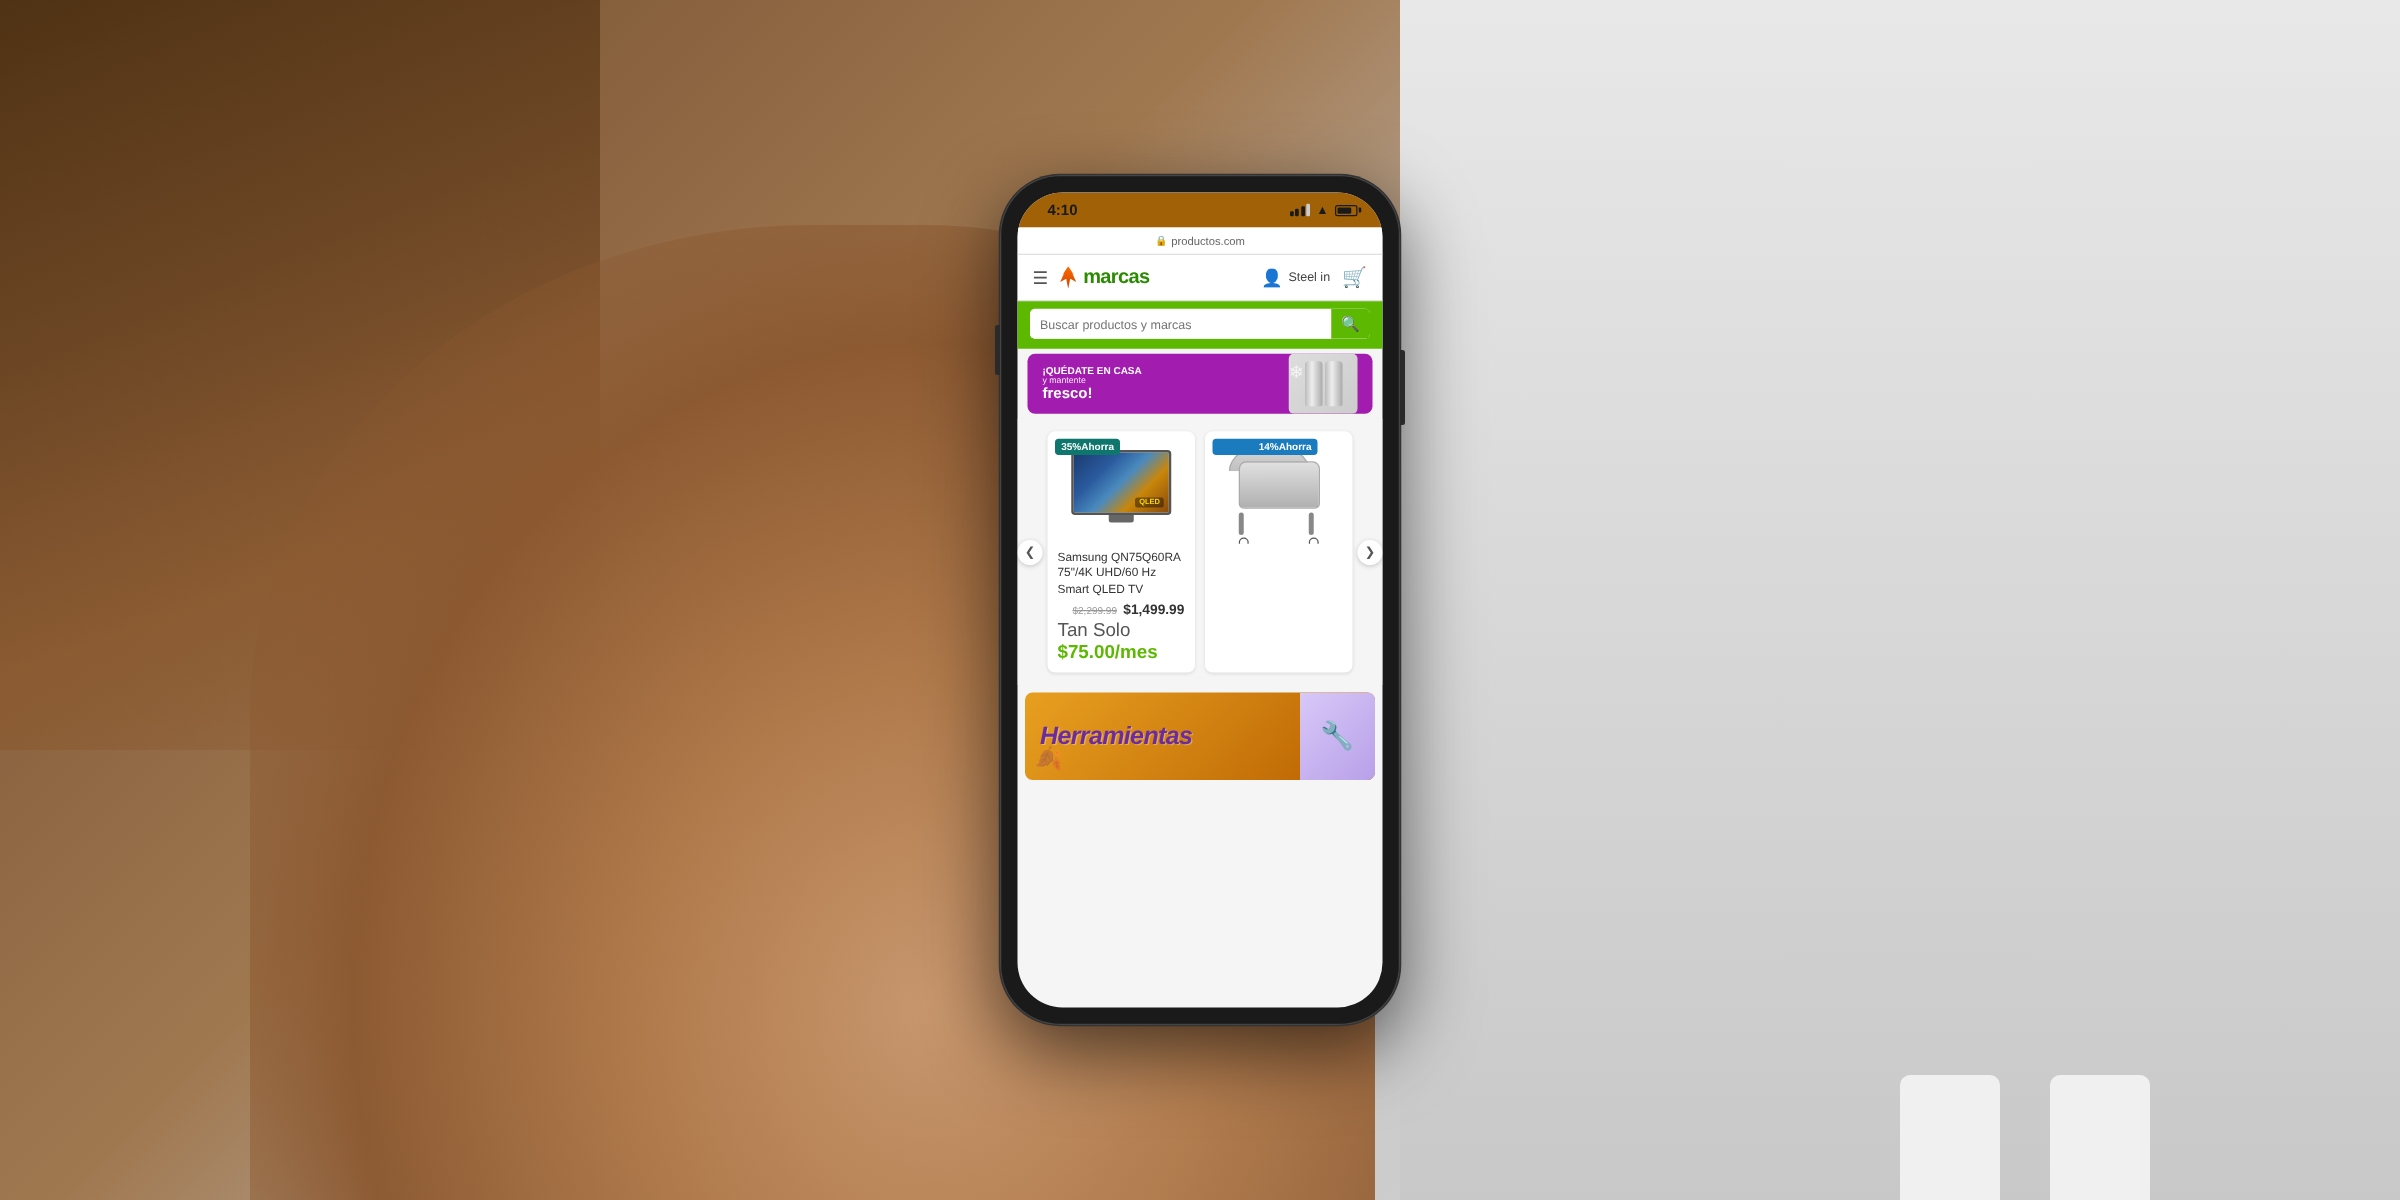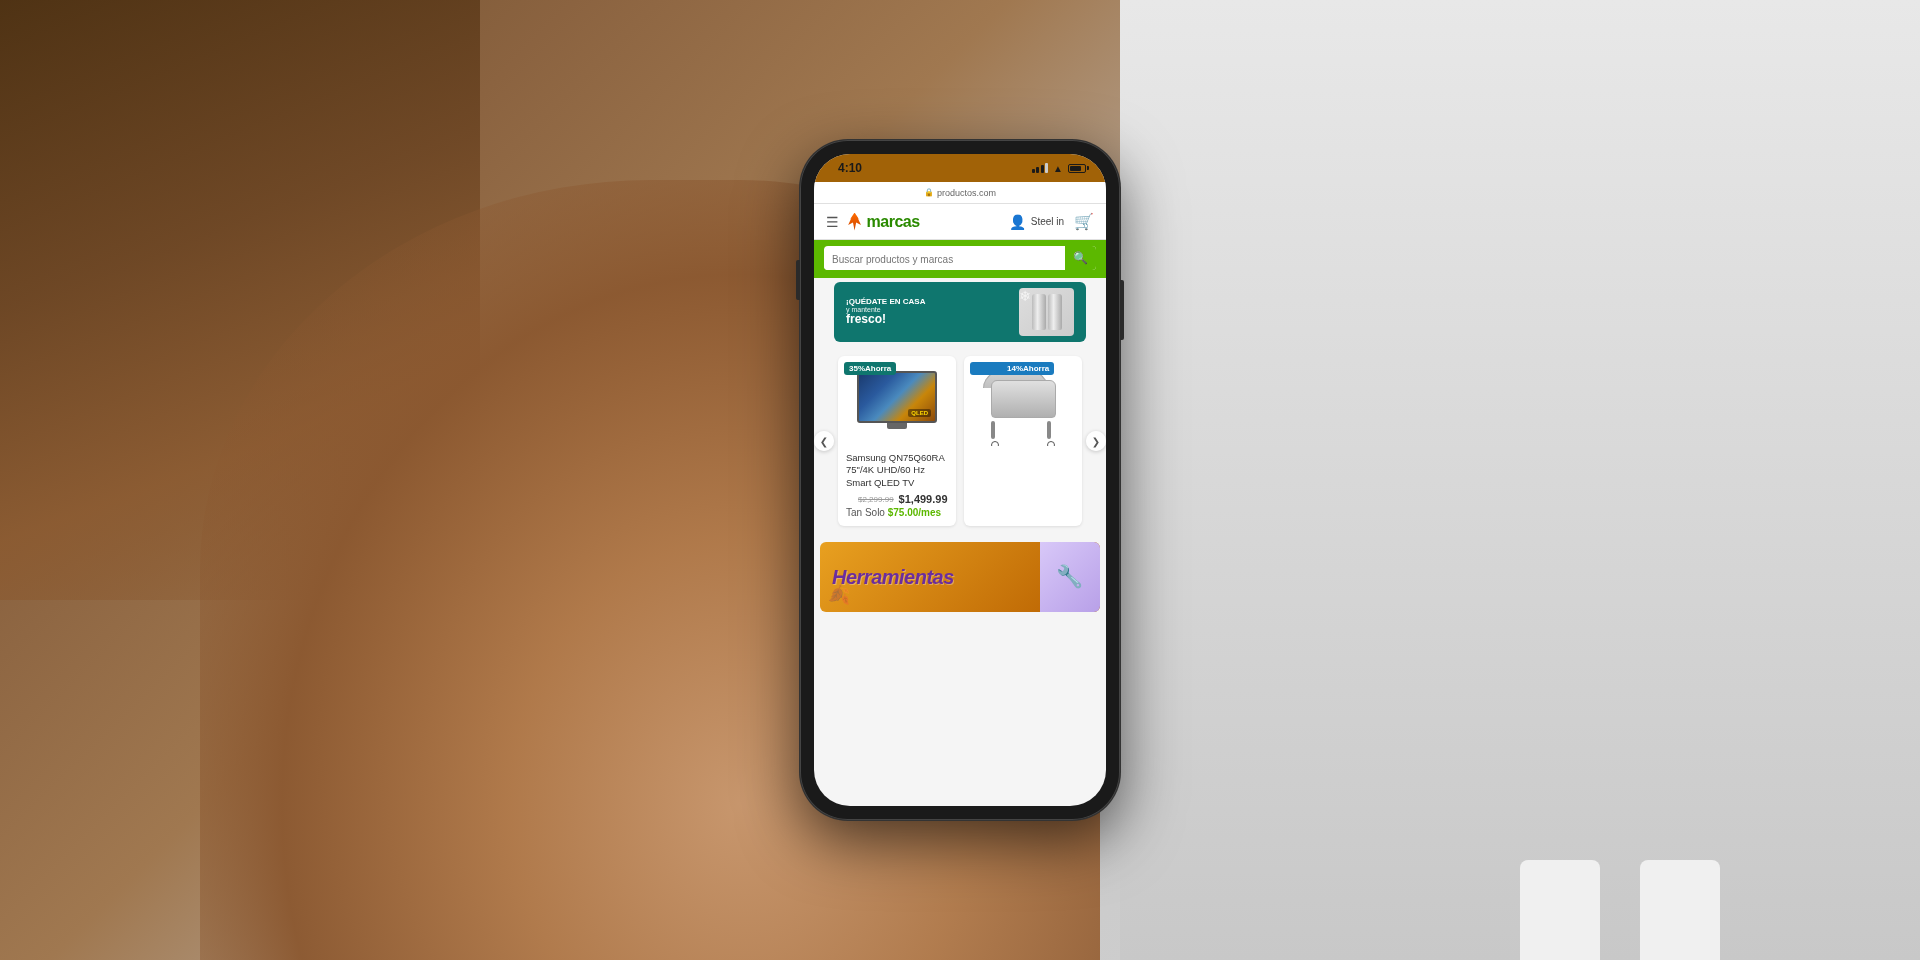--- a/index.html
+++ b/index.html
@@ -216,24 +216,24 @@
       background: #5cb800;
       border: none;
       padding: 5px 8px;
       cursor: pointer;
       color: #fff;
       font-size: 12px;
     }
 
     
     .promo-banner {
-      background: #0f766e;
-      margin: 4px 20px;
+      background: #a21caf;
+      margin: 4px 8px;
       border-radius: 6px;
-      height: 60px;
+      height: 48px;
       display: flex;
       align-items: center;
       justify-content: space-between;
       padding: 0 12px;
       overflow: hidden;
       position: relative;
     }
     .promo-text-area { flex: 1; }
     .promo-stay { font-size: 8px; font-weight: 700; color: #fff; text-transform: uppercase; }
     .promo-main { font-size: 12px; font-weight: 900; color: #fff; line-height: 1.1; }
@@ -397,21 +397,21 @@
       font-size: 9.5px;
       color: #333;
       line-height: 1.3;
       margin-bottom: 4px;
       font-weight: 500;
       min-height: 36px;
     }
     .price-row { display: flex; align-items: center; gap: 5px; margin-bottom: 2px; }
     .original-price { font-size: 8px; color: #999; text-decoration: line-through; padding-left: 12px; }
     .sale-price { font-size: 11px; font-weight: 700; color: #333; }
-    .monthly-row { font-size: 10px; color: #555; }
+    .monthly-row { font-size: 15px; color: #555; }
     .monthly-price { color: #5cb800; font-weight: 700; }
     .monthly-label { color: #555; }
 
     
     .bottom-banner {
       margin: 6px 6px 0;
       height: 70px;
       background: linear-gradient(135deg, #e8a020 0%, #d08010 50%, #b86000 100%);
       border-radius: 6px;
       overflow: hidden;

